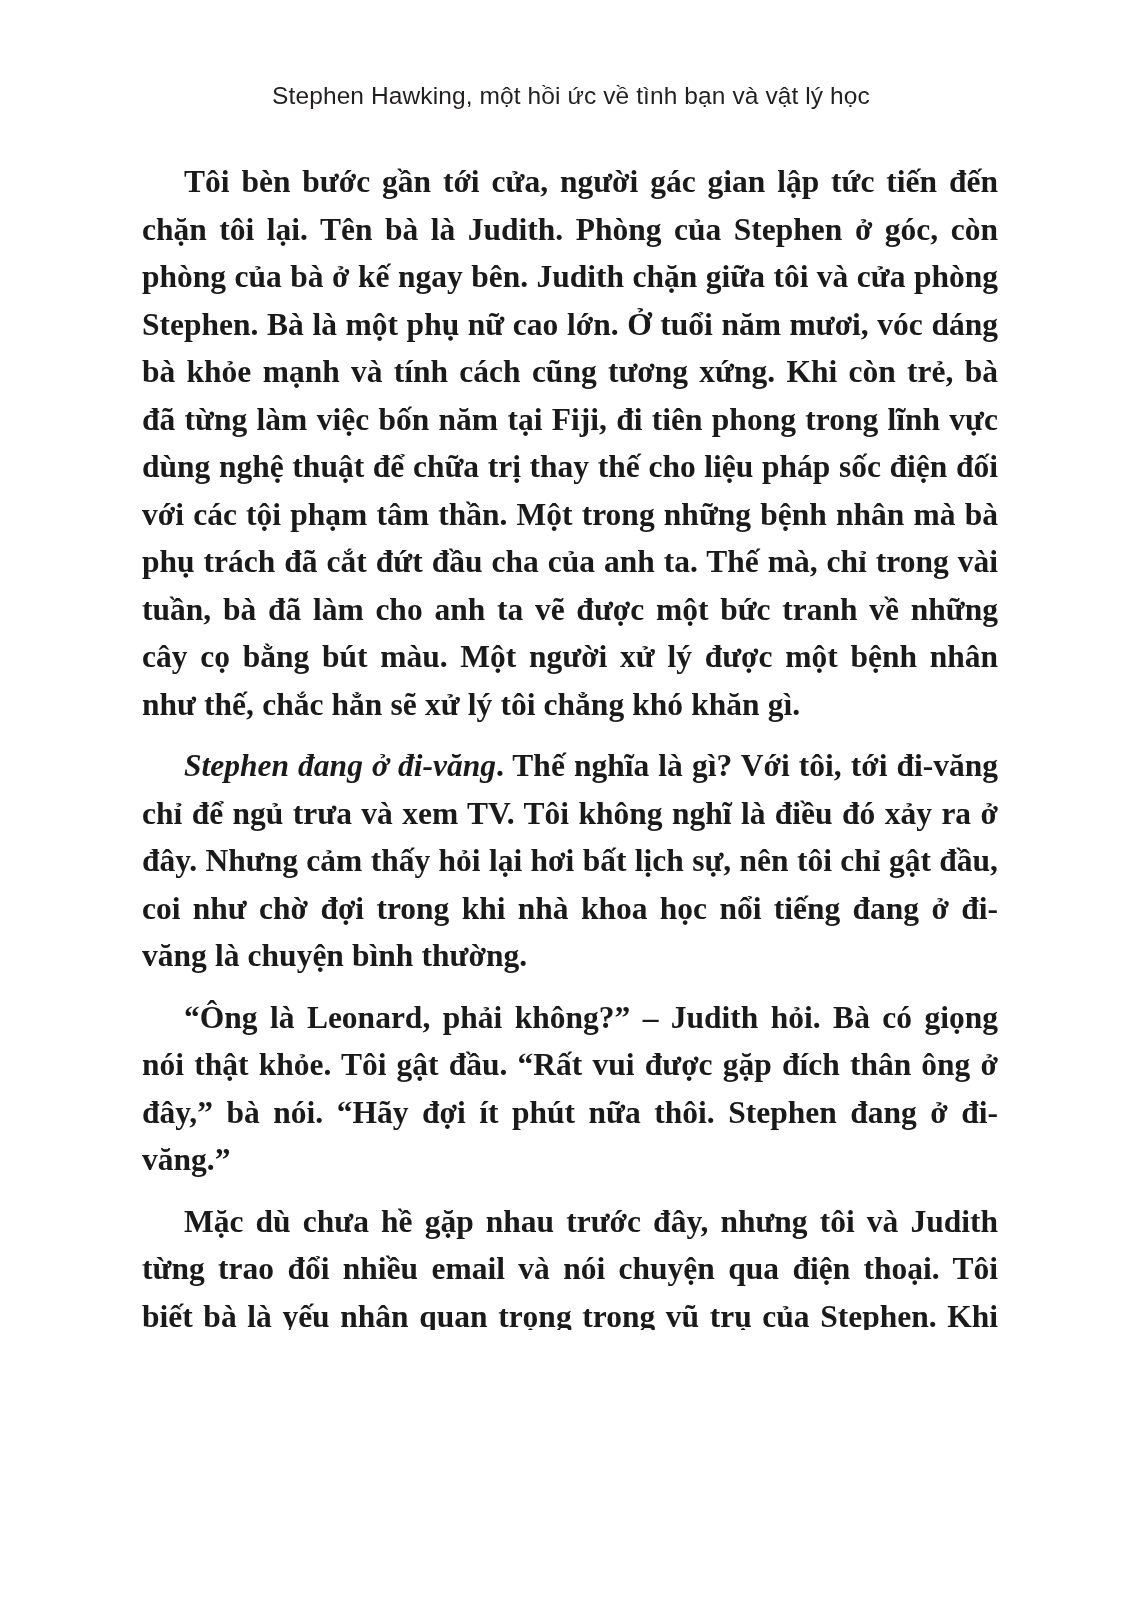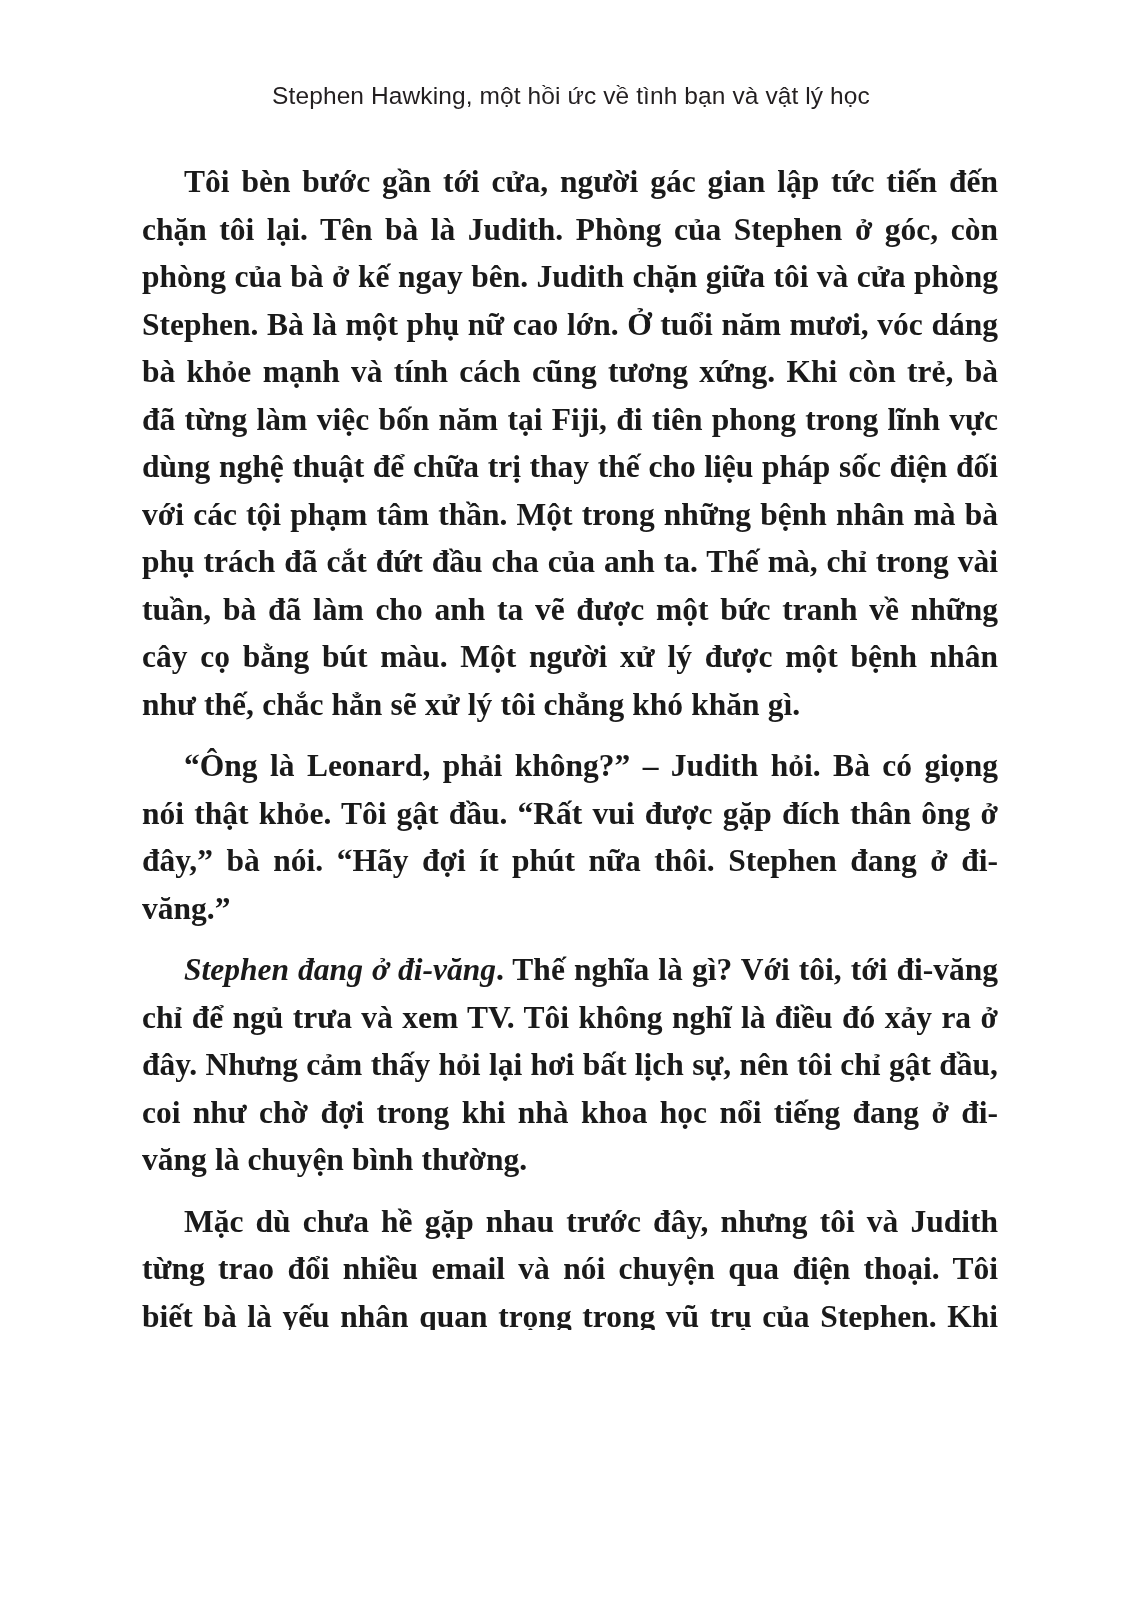--- a/index.html
+++ b/index.html
@@ -82,23 +82,23 @@
 <body>
 
 <div class="page">
 
   <div class="running-head">Stephen Hawking, một hồi ức về tình bạn và vật lý học</div>
 
   <div class="text-column">
 
     <p class="body-paragraph">Tôi bèn bước gần tới cửa, người gác gian lập tức tiến đến chặn tôi lại. Tên bà là Judith. Phòng của Stephen ở góc, còn phòng của bà ở kế ngay bên. Judith chặn giữa tôi và cửa phòng Stephen. Bà là một phụ nữ cao lớn. Ở tuổi năm mươi, vóc dáng bà khỏe mạnh và tính cách cũng tương xứng. Khi còn trẻ, bà đã từng làm việc bốn năm tại Fiji, đi tiên phong trong lĩnh vực dùng nghệ thuật để chữa trị thay thế cho liệu pháp sốc điện đối với các tội phạm tâm thần. Một trong những bệnh nhân mà bà phụ trách đã cắt đứt đầu cha của anh ta. Thế mà, chỉ trong vài tuần, bà đã làm cho anh ta vẽ được một bức tranh về những cây cọ bằng bút màu. Một người xử lý được một bệnh nhân như thế, chắc hẳn sẽ xử lý tôi chẳng khó khăn gì.</p>
 
+    <p class="body-paragraph"><span class="lead-italic">Stephen đang ở đi-văng</span><span>. Thế nghĩa là gì? Với tôi, tới đi-văng chỉ để ngủ trưa và xem TV. Tôi không nghĩ là điều đó xảy ra ở đây. Nhưng cảm thấy hỏi lại hơi bất lịch sự, nên tôi chỉ gật đầu, coi như chờ đợi trong khi nhà khoa học nổi tiếng đang ở đi-văng là chuyện bình thường.</span></p>
+
     <p class="body-paragraph">“Ông là Leonard, phải không?” – Judith hỏi. Bà có giọng nói thật khỏe. Tôi gật đầu. “Rất vui được gặp đích thân ông ở đây,” bà nói. “Hãy đợi ít phút nữa thôi. Stephen đang ở đi-văng.”</p>
-
-    <p class="body-paragraph"><span class="lead-italic">Stephen đang ở đi-văng</span><span>. Thế nghĩa là gì? Với tôi, tới đi-văng chỉ để ngủ trưa và xem TV. Tôi không nghĩ là điều đó xảy ra ở đây. Nhưng cảm thấy hỏi lại hơi bất lịch sự, nên tôi chỉ gật đầu, coi như chờ đợi trong khi nhà khoa học nổi tiếng đang ở đi-văng là chuyện bình thường.</span></p>
 
     <p class="body-paragraph">Mặc dù chưa hề gặp nhau trước đây, nhưng tôi và Judith từng trao đổi nhiều email và nói chuyện qua điện thoại. Tôi biết bà là yếu nhân quan trọng trong vũ trụ của Stephen. Khi bạn cần thời gian nói chuyện với Stephen, thì bà là người quyết định ông ấy có rỗi hay không. Khi bạn gọi điện thoại, thì người nhấc máy cũng là bà, và người quyết định chuyển cuộc gọi cho ông (hay</p>
 
   </div>
 
   <div class="folio">35</div>
 
 </div>
 
 </body></html>

